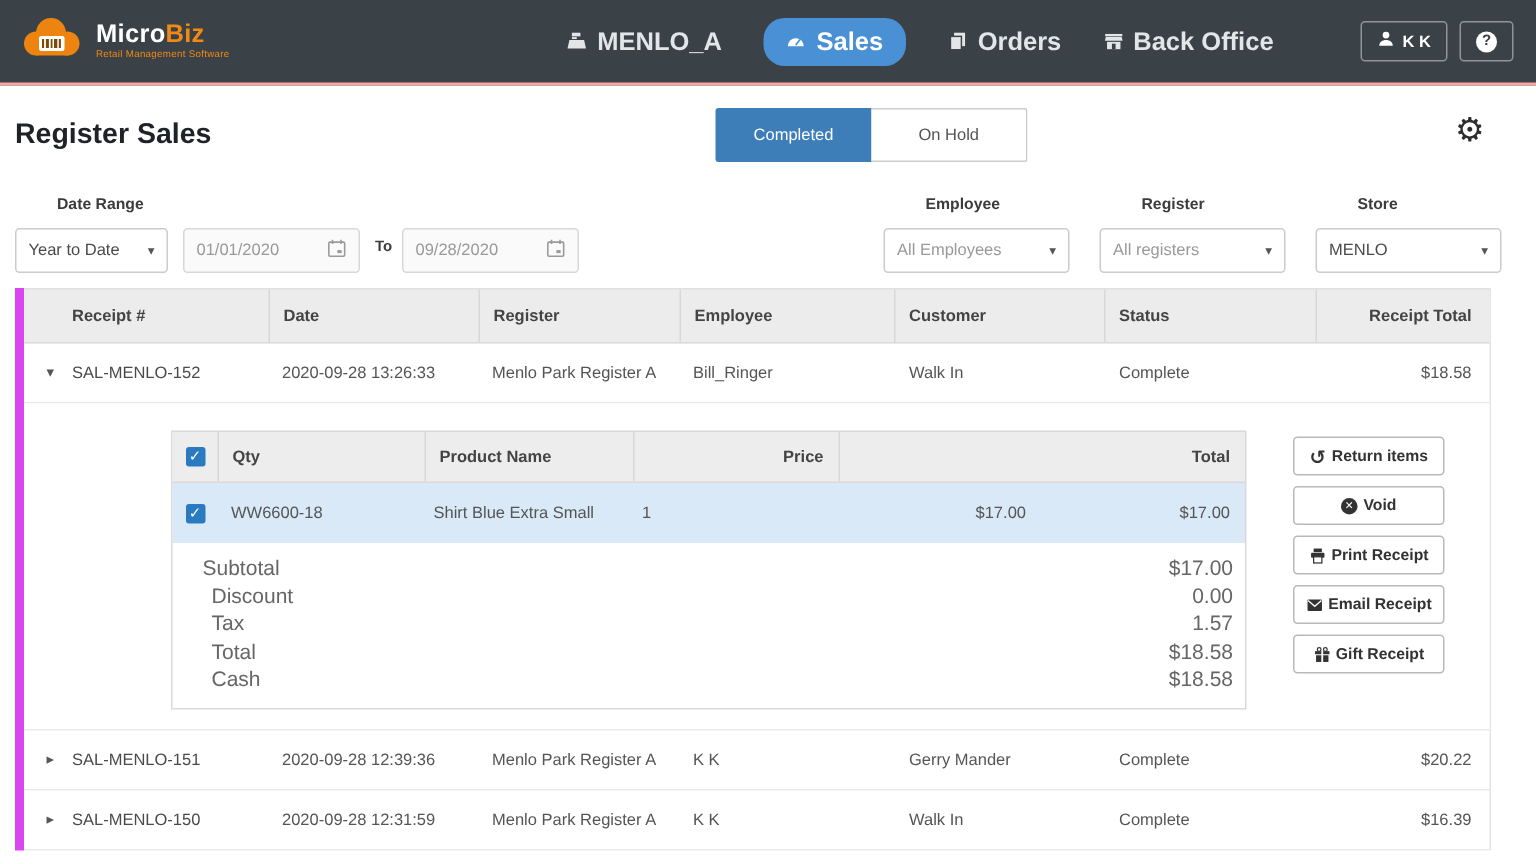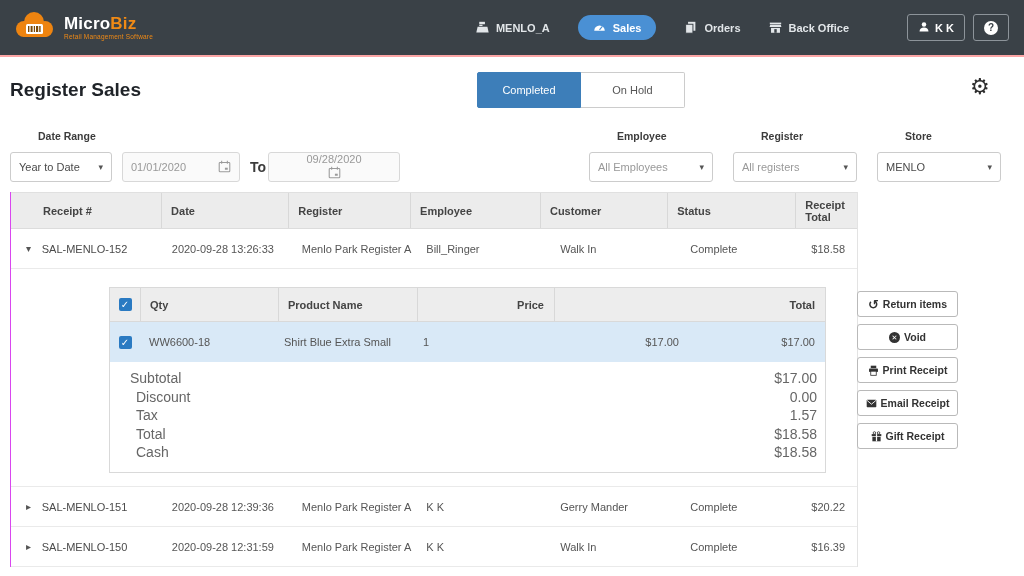--- a/index.html
+++ b/index.html
@@ -9,21 +9,21 @@
   
   .topbar { position:absolute; top:0; left:0; width:1024px; height:57px; background:#3a4147;
             display:flex; align-items:center; border-bottom:2px solid #fca5a5; }
   .brand { display:flex; align-items:center; margin-left:12px; }
   .brand-text { margin-left:6px; line-height:1; }
   .brand-name { font-size:17px; font-weight:bold; color:#fff; letter-spacing:.2px; }
   .brand-name .biz { color:#f08a15; }
   .brand-tagline { font-size:6.5px; color:#f08a15; margin-top:2px; letter-spacing:.2px; }
 
   .topnav { display:flex; align-items:center; gap:28px; margin-left:auto; }
-  .nav-item { display:flex; align-items:center; gap:7px; color:#e2e6e9; font-size:11px;
+  .nav-item { display:flex; align-items:center; gap:7px; color:#e2e6e9; font-size:17px;
               font-weight:bold; cursor:pointer; }
   .nav-item svg { display:block; }
   .nav-item.active { background:#4a90d4; color:#fff; border-radius:14px; padding:6px 15px; }
 
   .topbar-buttons { display:flex; align-items:center; gap:8px; margin-left:58px; margin-right:15px; }
   .tb-btn { display:flex; align-items:center; justify-content:center; gap:5px; background:transparent;
             border:1px solid #8d949a; border-radius:3px; color:#fff; font-weight:bold; font-size:11px;
             height:27px; padding:0 10px; cursor:pointer; font-family:inherit; }
   .help-circle { width:14px; height:14px; border-radius:50%; background:#fff; color:#3a4147;
                  font-size:10px; font-weight:bold; display:flex; align-items:center; justify-content:center; }
@@ -41,25 +41,25 @@
   
   .filters { position:absolute; left:10px; top:130px; width:1003px; height:55px; }
   .f-label { position:absolute; top:0; font-size:10.5px; font-weight:bold; color:#3c3c3c;padding-left:28px; }
   .control { position:absolute; top:22px; height:30px; border:1px solid #ccc; border-radius:3px;
              background:#fff; display:flex; align-items:center; justify-content:space-between;
              padding:0 8px; font-size:11px; cursor:pointer; }
   .control .caret { font-size:9px; color:#555; }
   .date-input { background:#fafafa; border-color:#d8d8d8; cursor:text; }
   .muted { color:#999; }
   .dark { color:#4a4a4a; }
-  .to-label { position:absolute; top:29px; font-size:14px; font-weight:bold; color:#3c3c3c; }
-
-  
-  .sales-table { position:absolute; left:10px; top:192px; width:848px;
-                 border-left:1px solid #d946ef; border-right:1px solid #e3e3e3; }
+  .to-label { position:absolute; top:29px; font-size:10px; font-weight:bold; color:#3c3c3c; }
+
+  
+  .sales-table { position:absolute; left:10px; top:192px; width:984px;
+                 border-left:6px solid #d946ef; border-right:1px solid #e3e3e3; }
   .thead { height:37px; background:#ececec; display:flex; align-items:stretch;
            border-top:1px solid #e0e0e0; border-bottom:1px solid #dcdcdc;
            font-size:11px; font-weight:bold; color:#444; }
   .thead > div { display:flex; align-items:center; }
   .th-receipt { width:163px; padding-left:32px; }
   .th { border-left:1px solid #d8d8d8; padding-left:9px; }
   .th-date { width:140px; }
   .th-register { width:134px; }
   .th-employee { width:143px; }
   .th-customer { width:140px; }
@@ -217,21 +217,21 @@
     <span>
       <svg width="13" height="13" viewBox="0 0 16 16" fill="none" stroke="#9a9a9a" stroke-width="1.3">
         <rect x="1.5" y="3" width="13" height="11.5" rx="1"></rect>
         <line x1="4.5" y1="1" x2="4.5" y2="4.5"></line>
           <line x1="11.5" y1="1" x2="11.5" y2="4.5"></line>
         <rect x="8.5" y="9.5" width="3.5" height="2.5" fill="#9a9a9a" stroke="none"></rect>
       </svg>
     </span>
   </div>
   <span class="to-label" style="left:240px;">To</span>
-  <div class="control date-input" style="left:258px; width:132px;flex-direction:column;">
+  <div class="control date-input" style="left:258px; width:118px;">
     <span class="muted">09/28/2020</span>
     <span>
       <svg width="13" height="13" viewBox="0 0 16 16" fill="none" stroke="#9a9a9a" stroke-width="1.3">
         <rect x="1.5" y="3" width="13" height="11.5" rx="1"></rect>
         <line x1="4.5" y1="1" x2="4.5" y2="4.5"></line>
           <line x1="11.5" y1="1" x2="11.5" y2="4.5"></line>
         <rect x="8.5" y="9.5" width="3.5" height="2.5" fill="#9a9a9a" stroke="none"></rect>
       </svg>
     </span>
   </div>

